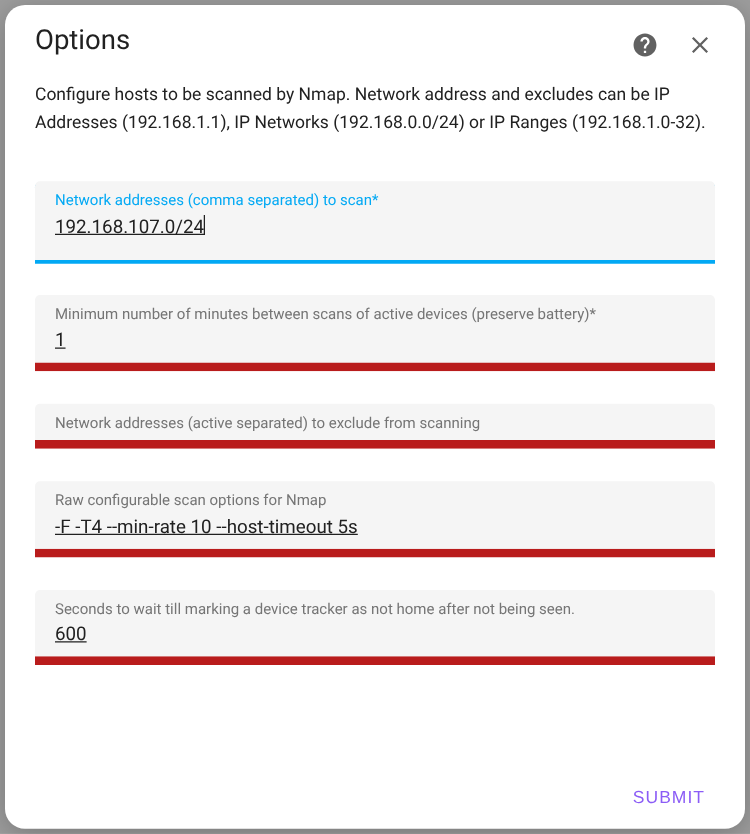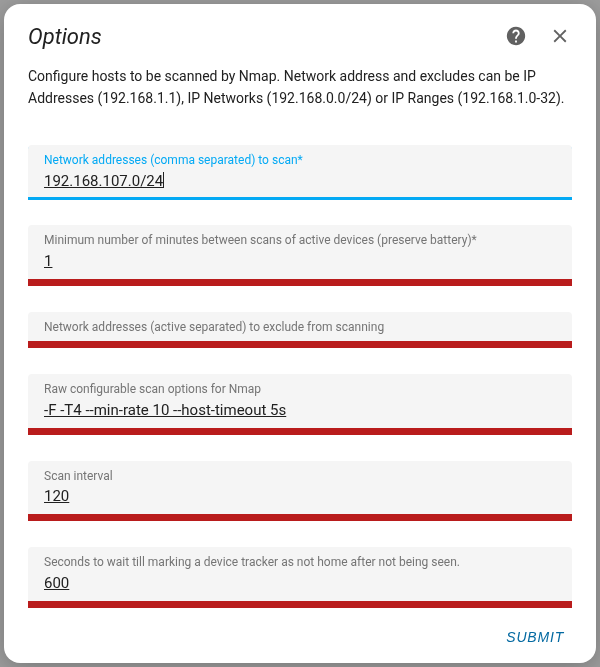--- a/index.html
+++ b/index.html
@@ -14,23 +14,22 @@
     position: absolute;
     left: 4px; top: 4px;
     width: 592px; height: 659px;
     background: #fff;
     border-radius: 16px;
     box-shadow: 0 4px 24px rgba(0,0,0,0.25);
     overflow: hidden;
   }
   .dialog-header {
     display: flex;
-    align-items: center;
+    align-items: flex-start;
     padding: 16px 20px 0 24px;
-    font-style: italic;
   }
   .dialog-title {
     font-size: 22px;
     font-weight: 400;
     color: #212121;
     flex: 1;
   }
   .icon-btn {
     width: 32px; height: 32px;
     display:flex; align-items:center; justify-content:center;
@@ -55,21 +54,21 @@
     margin-top: 26px;
     background: #f5f5f5;
     border-top-left-radius: 4px;
     border-top-right-radius: 4px;
     border-bottom: 7px solid #b91c1c;
     padding: 8px 16px 6px 16px;
   }
   .field.focused {
     border-bottom: 2px solid #03a9f4;
     box-shadow: 0 1px 0 0 #03a9f4;
-    padding-bottom: 4px;
+    padding-bottom: 15px;
   }
   .field .label {
     font-size: 12px;
     color:#757575;
     line-height: 1.3;
     margin-bottom: 0px;
   }
   .field.focused .label {
     color: #03a9f4;
   }
@@ -93,28 +92,27 @@
     vertical-align:-2px;
     margin-left:0px;
   }
 
   .actions {
     position:absolute;
     bottom: 10px; right: 24px;
   }
   .submit-btn {
     background:none; border:none;
-    color:#0369a1;
+    color:#8b5cf6;
     font-size: 14px;
     font-weight:500;
     letter-spacing: 0.8px;
     cursor:pointer;
     padding:8px 8px;
     text-transform: uppercase;
-    font-style: italic;
   }
 </style>
 </head>
 <body>
 
 <div class="dialog">
   <div class="dialog-header">
     <div class="dialog-title">Options</div>
     <div class="icon-btn">
       <svg viewBox="0 0 24 24">
@@ -144,24 +142,20 @@
 
     <div class="field">
       <div class="label">Network addresses (active separated) to exclude from scanning</div>
     </div>
 
     <div class="field">
       <div class="label">Raw configurable scan options for Nmap</div>
       <div class="value">-F -T4 --min-rate 10 --host-timeout 5s</div>
     </div>
 
-    <div class="field">
-      <div class="label">Scan interval</div>
-      <div class="value">120</div>
-    </div>
 
     <div class="field">
       <div class="label">Seconds to wait till marking a device tracker as not home after not being seen.</div>
       <div class="value">600</div>
     </div>
 
   </div>
 
   <div class="actions">
     <button class="submit-btn">Submit</button>

